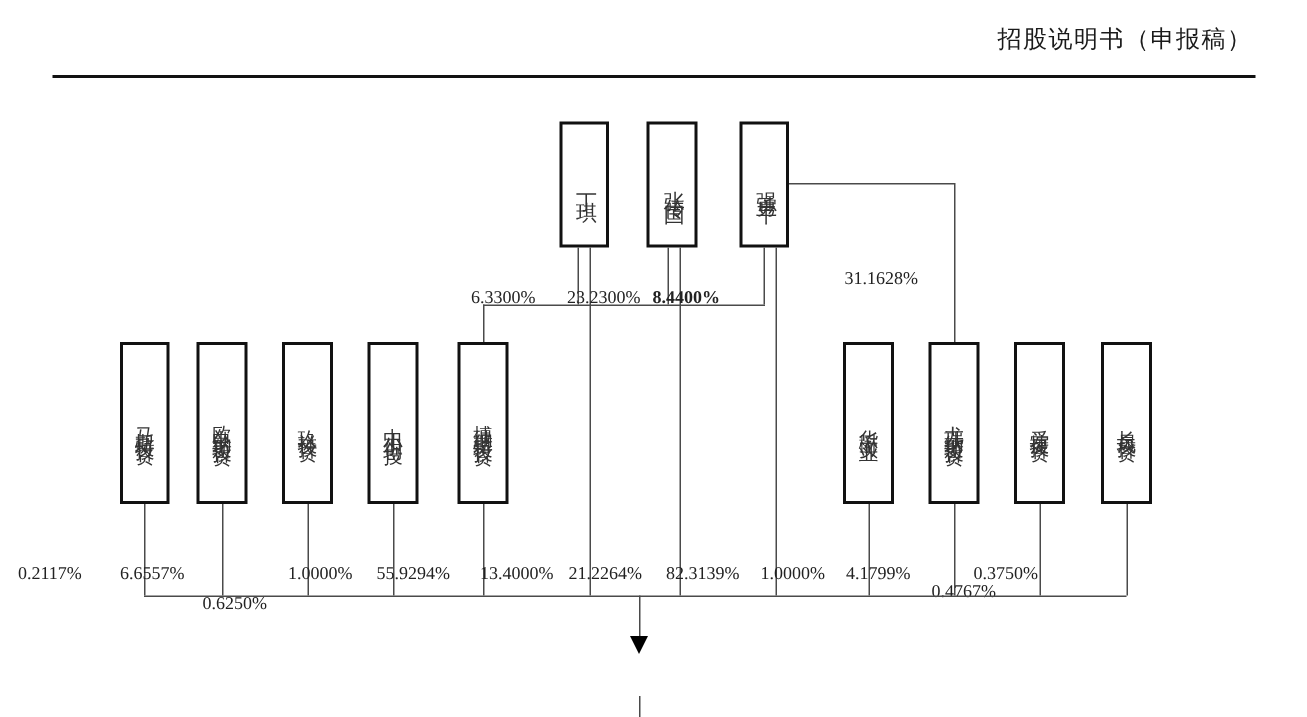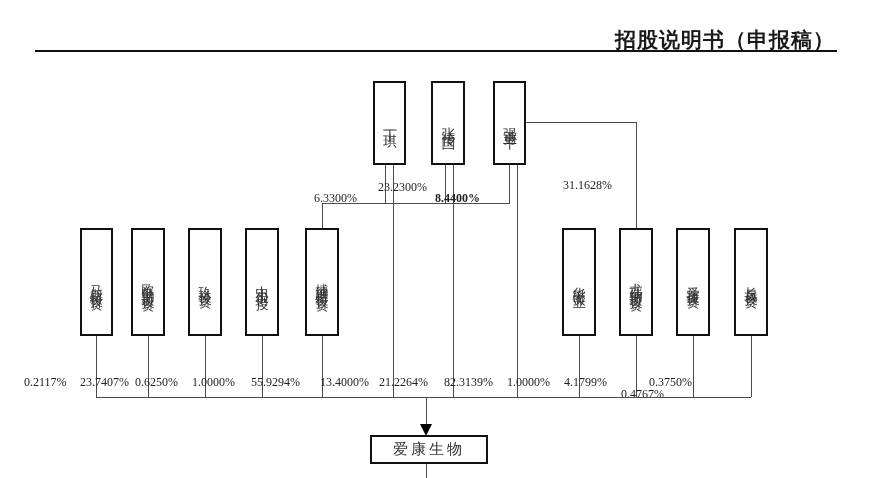--- a/index.html
+++ b/index.html
@@ -2,21 +2,21 @@
 <html><head>
 <meta charset="utf-8">
 <style>
   html,body { margin:0; padding:0; background:#fff; }
   #canvas {
     position:relative; width:871px; height:478px; background:#ffffff;
     font-family:"Liberation Serif","DejaVu Serif",serif; color:#1a1a1a;
     overflow:hidden;
   }
   .hdr-left  { position:absolute; left:35px;  top:26px; font-size:16px; letter-spacing:1px; white-space:nowrap; }
-  .hdr-right { position:absolute; right:36px; top:26px; font-size:21px; letter-spacing:1px; white-space:nowrap;font-weight:bold; }
+  .hdr-right { position:absolute; right:36px; top:16px; font-size:16px; letter-spacing:1px; white-space:nowrap; }
   .hdr-rule  { position:absolute; left:35px; top:50px; width:802px; height:2px; background:#111; }
 
   .node {
     position:absolute; box-sizing:border-box; border:2px solid #111; background:#fff;
     display:flex; align-items:center; justify-content:center;
   }
   .vtext {
     writing-mode:vertical-rl; text-orientation:upright;
     font-size:13px; letter-spacing:3px; color:#333; line-height:1;
     white-space:nowrap;
@@ -63,21 +63,21 @@
   <div class="vline" style="left:453px; top:165px; height:232px;"></div>
   <div class="vline" style="left:517px; top:165px; height:232px;"></div>
 
   <div class="hline" style="left:526px; top:122px; width:110px;"></div>
   <div class="vline" style="left:636px; top:122px; height:106px;"></div>
 
   <div class="hline" style="left:322px; top:203px; width:188px;"></div>
   <div class="vline" style="left:322px; top:203px; height:25px;"></div>
 
   <div class="pct" style="left:314px; top:179px;">6.3300%</div>
-  <div class="pct" style="left:378px; top:168px;">23.2300%</div>
+  <div class="pct" style="left:378px; top:179px;">23.2300%</div>
   <div class="pct" style="left:435px; top:179px;font-weight:bold;">8.4400%</div>
   <div class="pct" style="left:563px; top:166px;">31.1628%</div>
 
   <div class="node" style="left:80px;  top:228px; width:33px; height:108px;">
     <span class="vtext">马斯特投资</span>
   </div>
   <div class="node" style="left:131px; top:228px; width:34px; height:108px;">
     <span class="vtext">欧申纳斯投资</span>
   </div>
   <div class="node" style="left:188px; top:228px; width:34px; height:108px;">
@@ -105,35 +105,32 @@
   <div class="vline" style="left:96px;  top:336px; height:61px;"></div>
   <div class="vline" style="left:148px; top:336px; height:61px;"></div>
   <div class="vline" style="left:205px; top:336px; height:61px;"></div>
   <div class="vline" style="left:262px; top:336px; height:61px;"></div>
   <div class="vline" style="left:322px; top:336px; height:61px;"></div>
   <div class="vline" style="left:579px; top:336px; height:61px;"></div>
   <div class="vline" style="left:636px; top:336px; height:61px;"></div>
   <div class="vline" style="left:693px; top:336px; height:61px;"></div>
   <div class="vline" style="left:751px; top:336px; height:61px;"></div>
 
-  <div class="pct" style="left:24px;  top:363px;">0.2117%</div>
-  <div class="pct" style="left:80px;  top:363px;">23.7407%</div>
-  <div class="pct" style="left:135px; top:363px;">0.6250%</div>
+  <div class="pct" style="left:12px;  top:363px;">0.2117%</div>
+  <div class="pct" style="left:80px;  top:363px;">6.6557%</div>
+  <div class="pct" style="left:135px; top:383px;">0.6250%</div>
   <div class="pct" style="left:192px; top:363px;">1.0000%</div>
   <div class="pct" style="left:251px; top:363px;">55.9294%</div>
   <div class="pct" style="left:320px; top:363px;font-family:Liberation Serif, serif;">13.4000%</div>
   <div class="pct" style="left:379px; top:363px;">21.2264%</div>
   <div class="pct" style="left:444px; top:363px;">82.3139%</div>
   <div class="pct" style="left:507px; top:363px;">1.0000%</div>
   <div class="pct" style="left:564px; top:363px;">4.1799%</div>
   <div class="pct" style="left:621px; top:375px;">0.4767%</div>
   <div class="pct" style="left:649px; top:363px;">0.3750%</div>
 
   <div class="hline" style="left:96px; top:397px; width:655px;"></div>
   <div class="vline" style="left:426px; top:397px; height:28px;"></div>
   <div class="arrow-down" style="left:420px; top:424px;"></div>
 
-  <div class="node" style="left:370px; top:435px; width:118px; height:29px;">
-    <span class="company-label">爱康生物</span>
-  </div>
   <div class="vline" style="left:426px; top:464px; height:14px;"></div>
 
 </div>
 
 </body></html>

